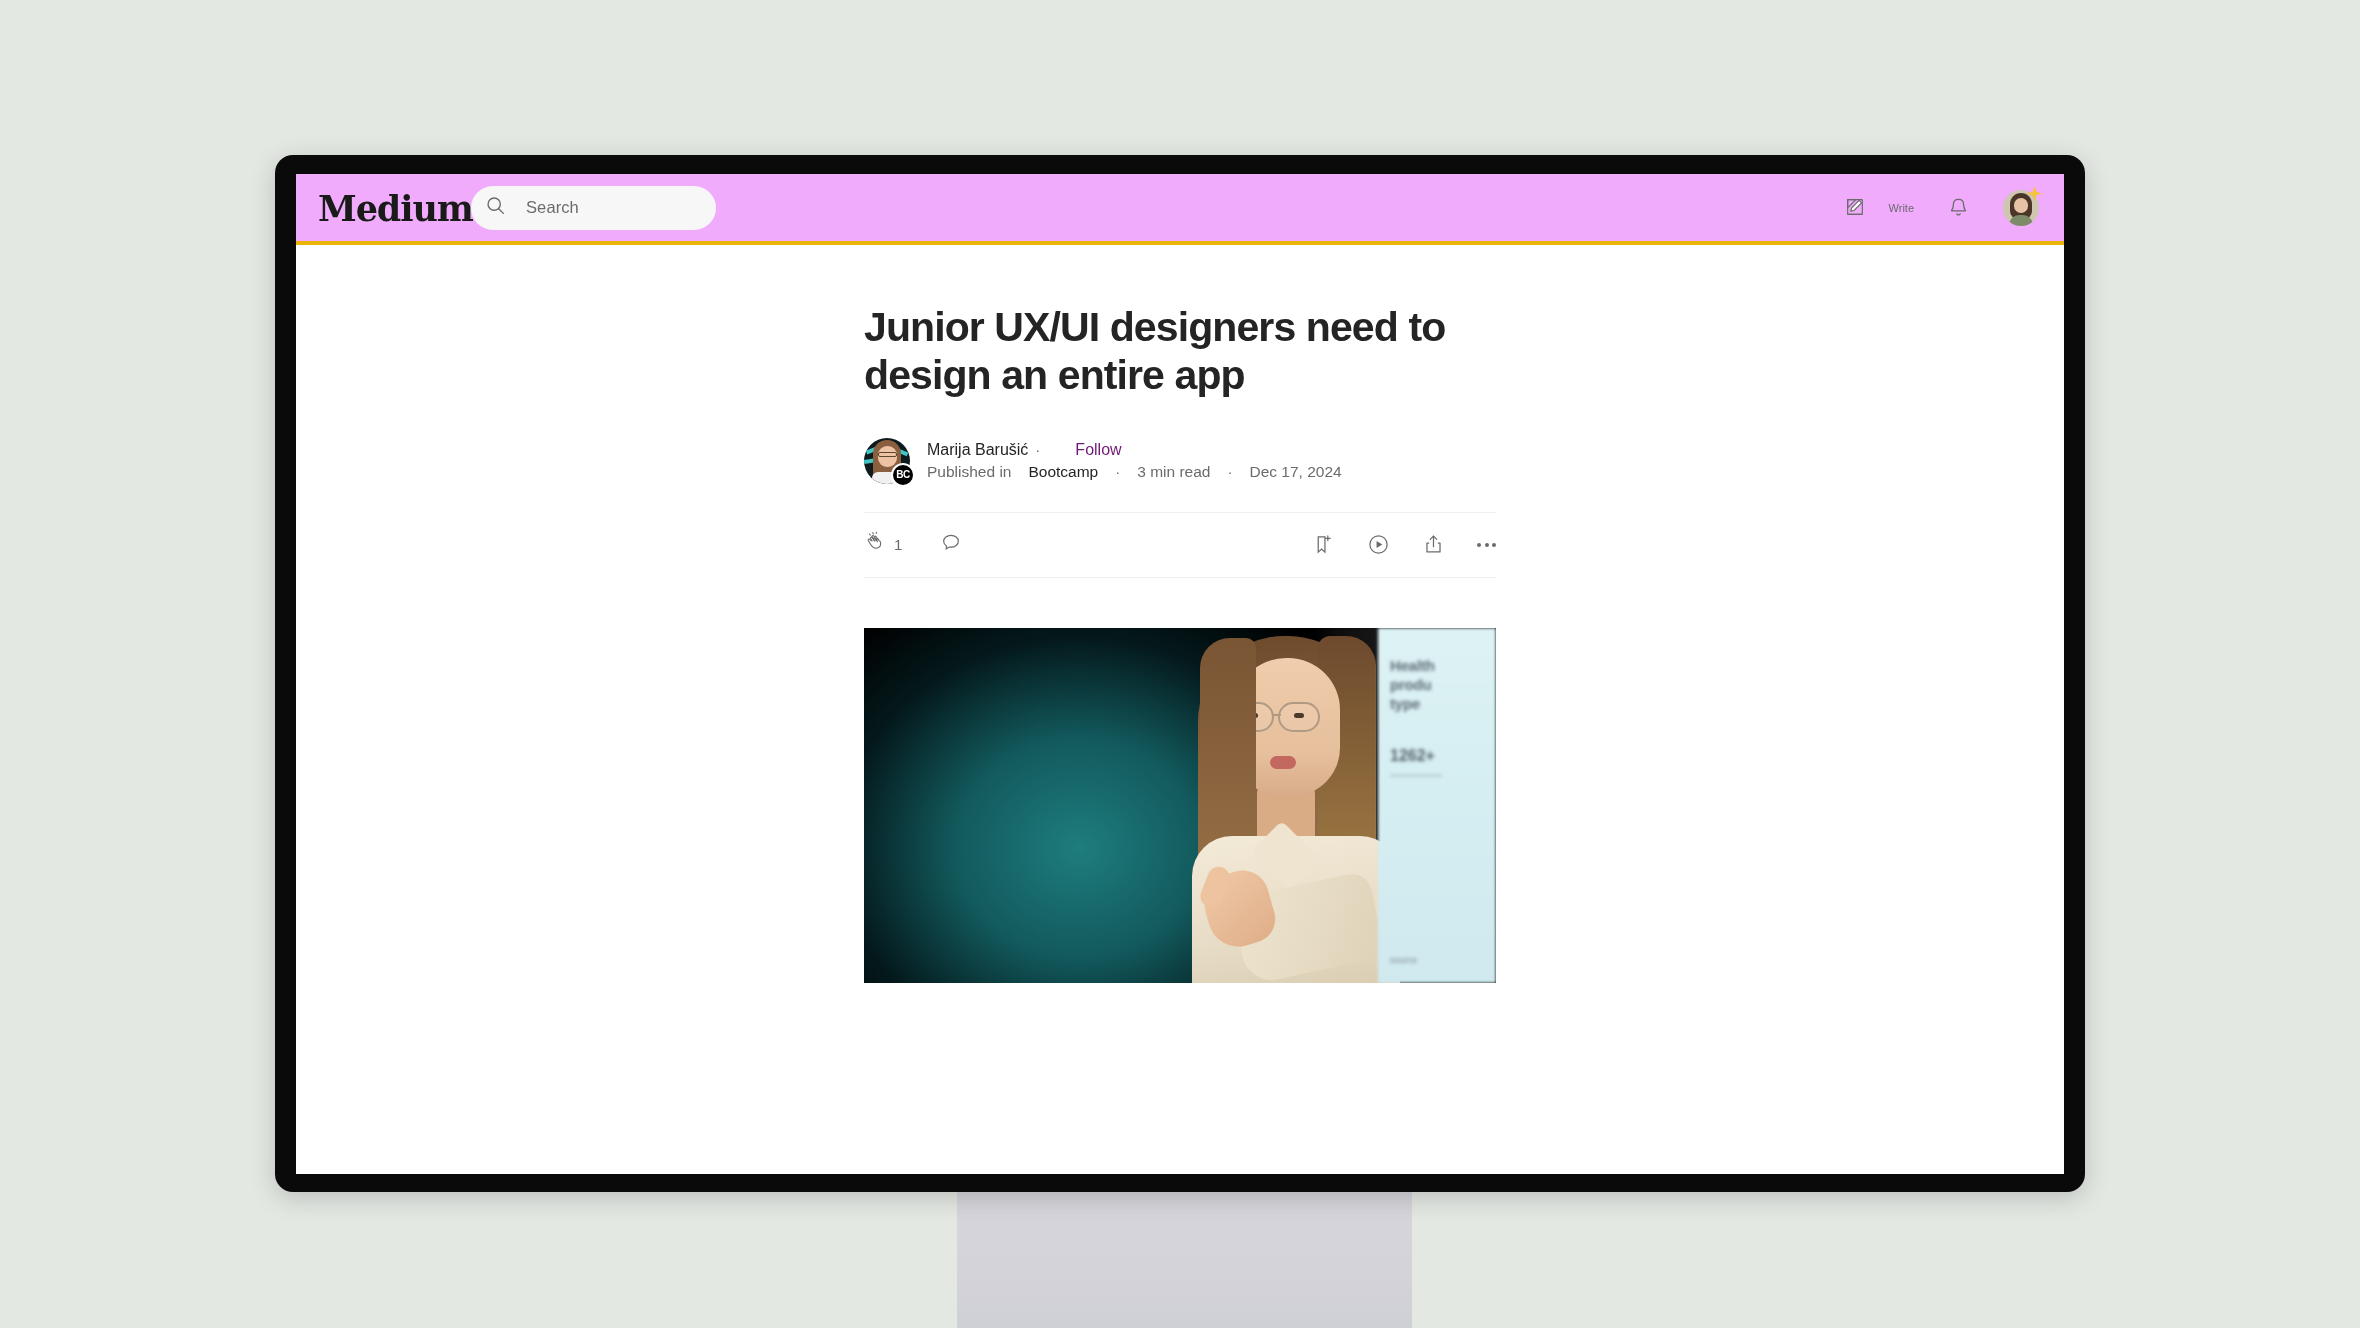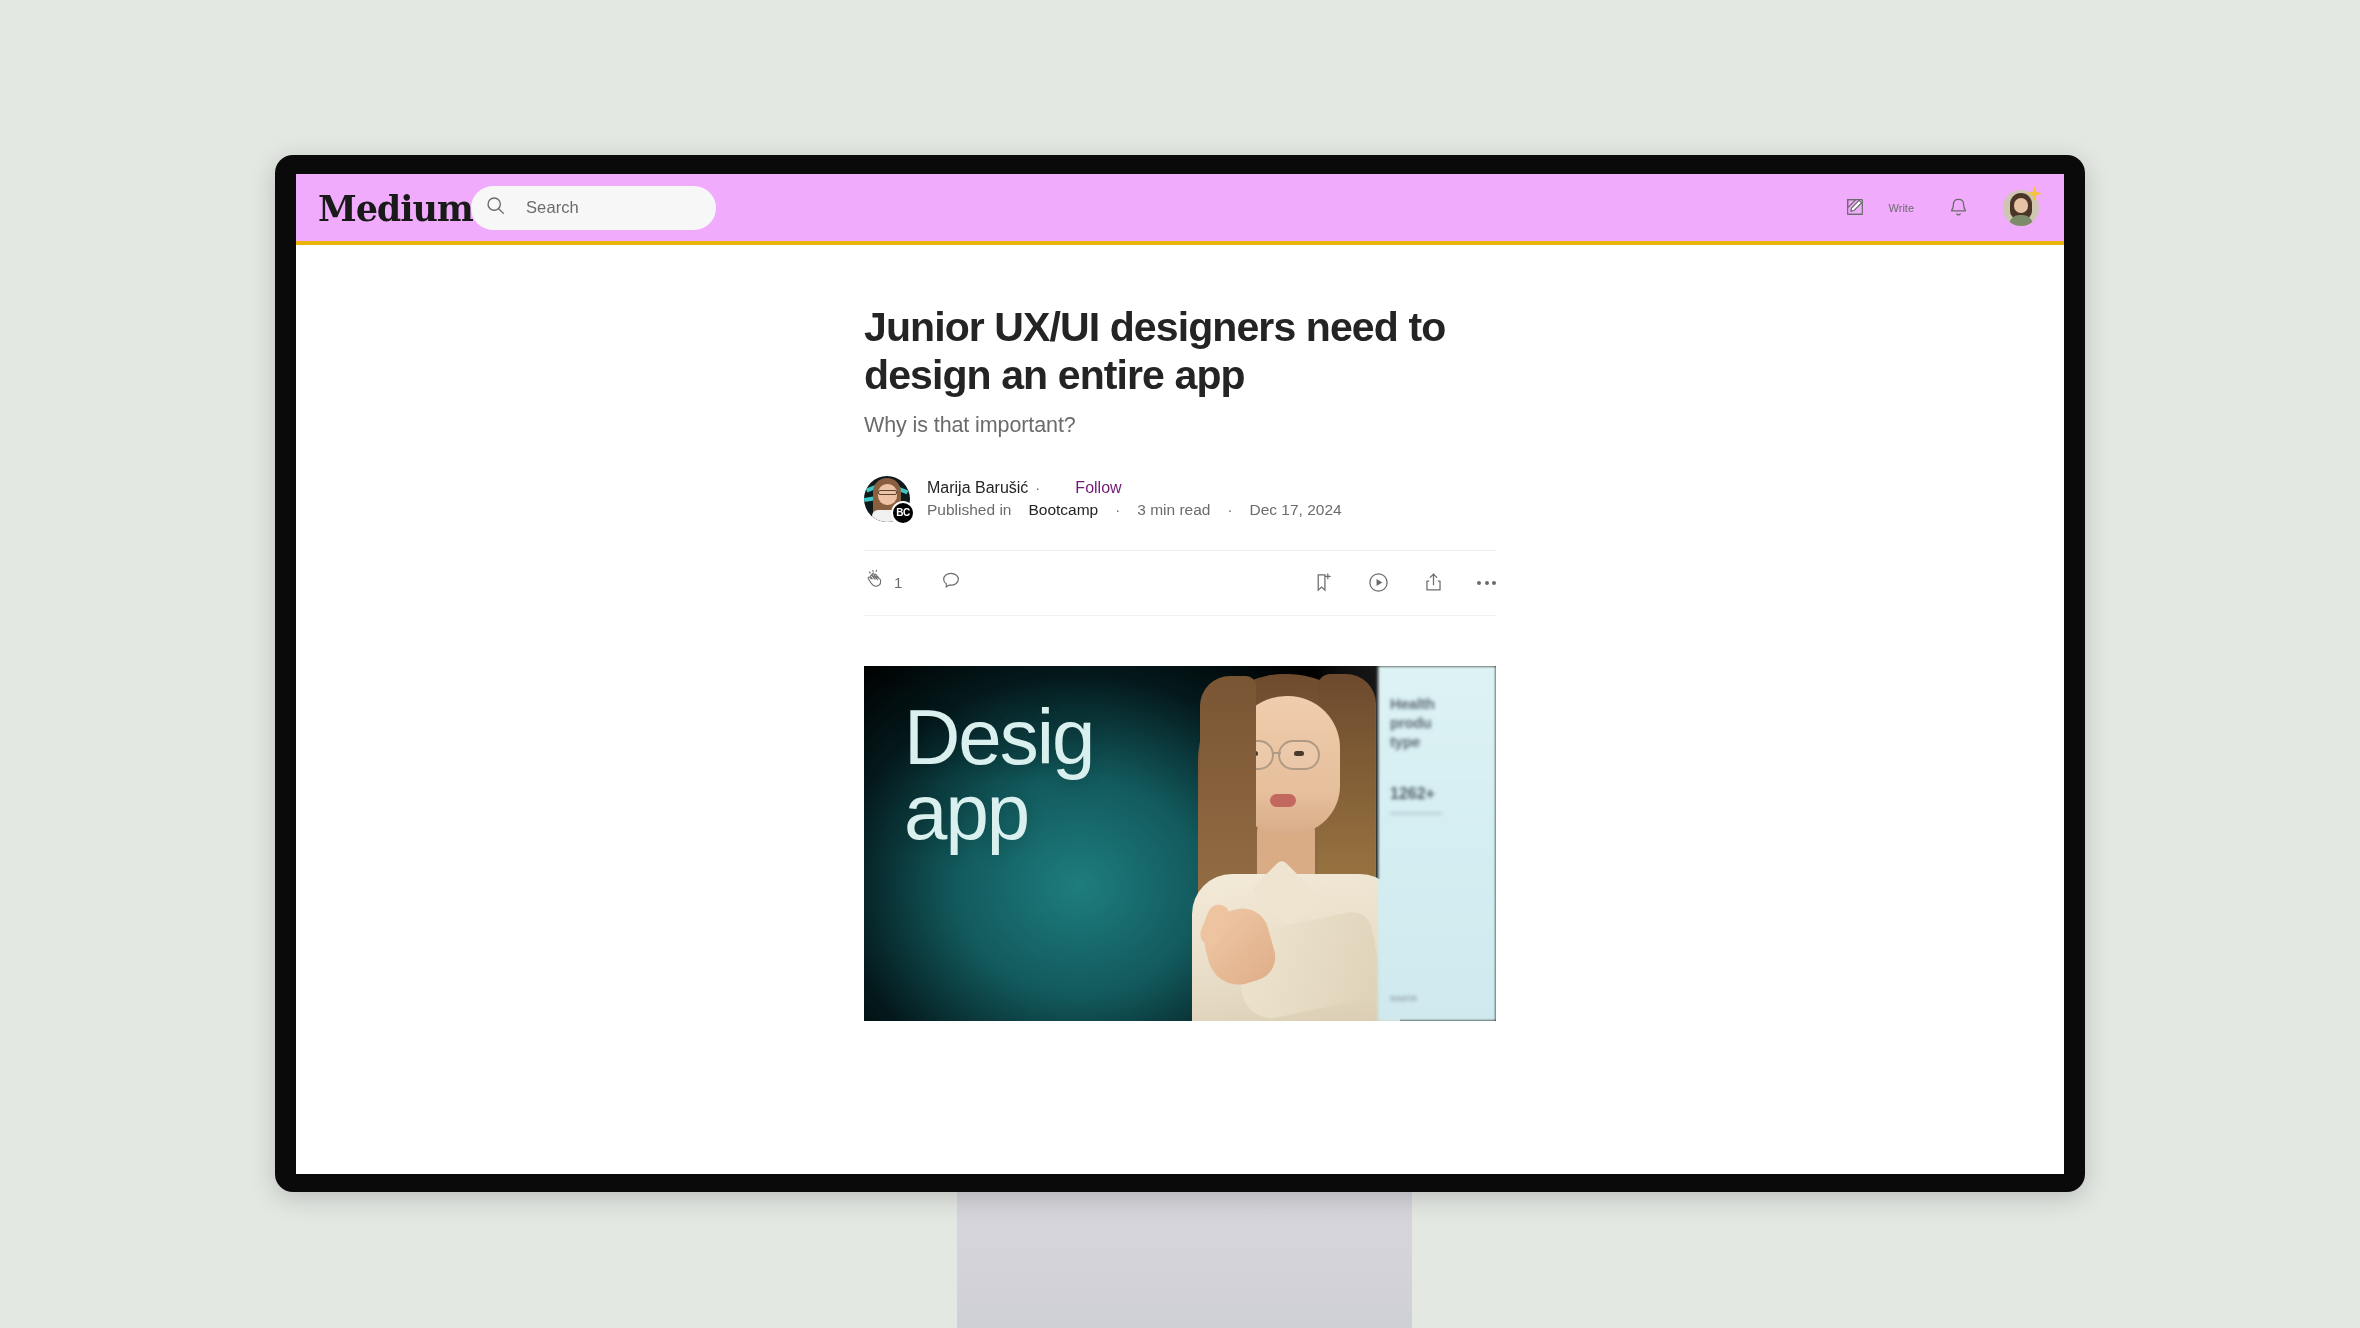--- a/index.html
+++ b/index.html
@@ -560,21 +560,20 @@
         </span>
       </div>
 
     </div>
   </div>
 
   <div id="article">
     <div id="article-inner">
 
       <h1 id="article-title">Junior UX/UI designers need to design an entire app</h1>
-      <p id="article-subtitle">Why is that important?</p>
 
       <div id="byline">
 
         <div id="byline-avatar-wrap">
           <div id="byline-avatar">
             <span class="t1"></span>
             <span class="t2"></span>
             <span class="t3"></span>
             <span class="hair2"></span>
             <span class="face2"></span>
@@ -675,24 +674,20 @@
           <span class="p-eye-r"></span>
           <span class="p-mouth"></span>
           <span class="p-hair-front-l"></span>
           <span class="p-shirt"></span>
           <span class="p-collar"></span>
           <span class="p-arm"></span>
           <span class="p-hand"></span>
           <span class="p-thumb"></span>
         </div>
 
-        <div class="hero-text">
-          <div>Desig</div>
-          <div>app</div>
-        </div>
 
         <div class="hero-panel">
           <div class="hero-panel-inner">
             <div class="panel-line">Health</div>
             <div class="panel-line">produ</div>
             <div class="panel-line">type</div>
             <div class="panel-stat">1262+</div>
             <div class="panel-rule"></div>
           </div>
           <div class="panel-foot">source</div>

